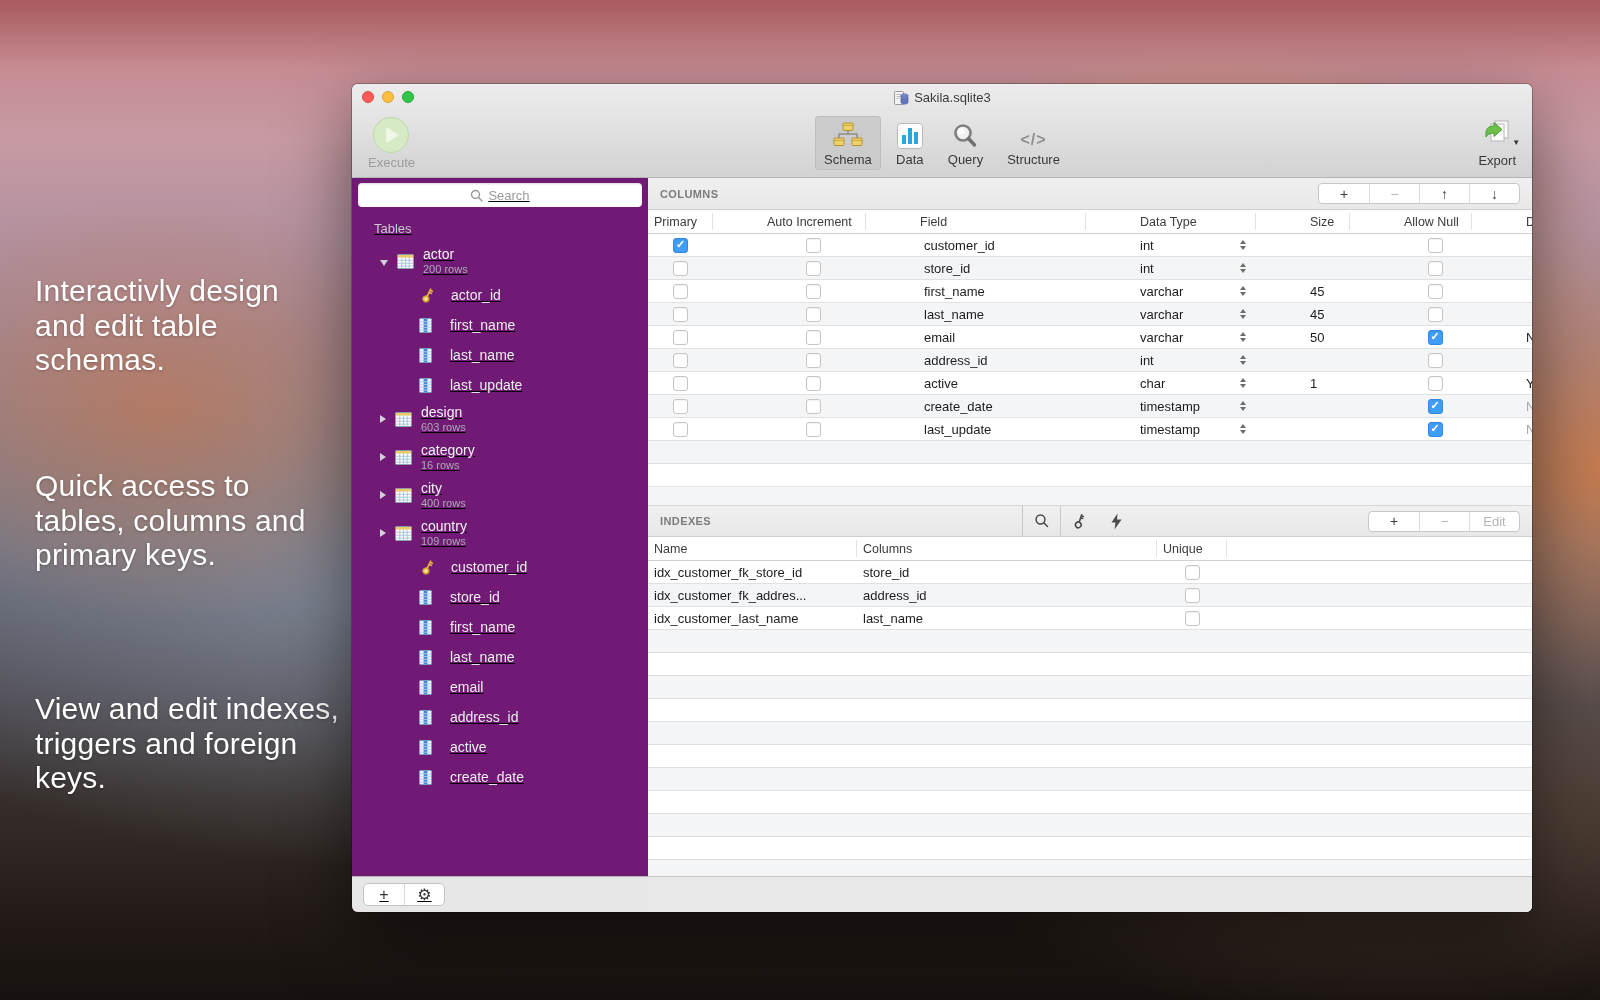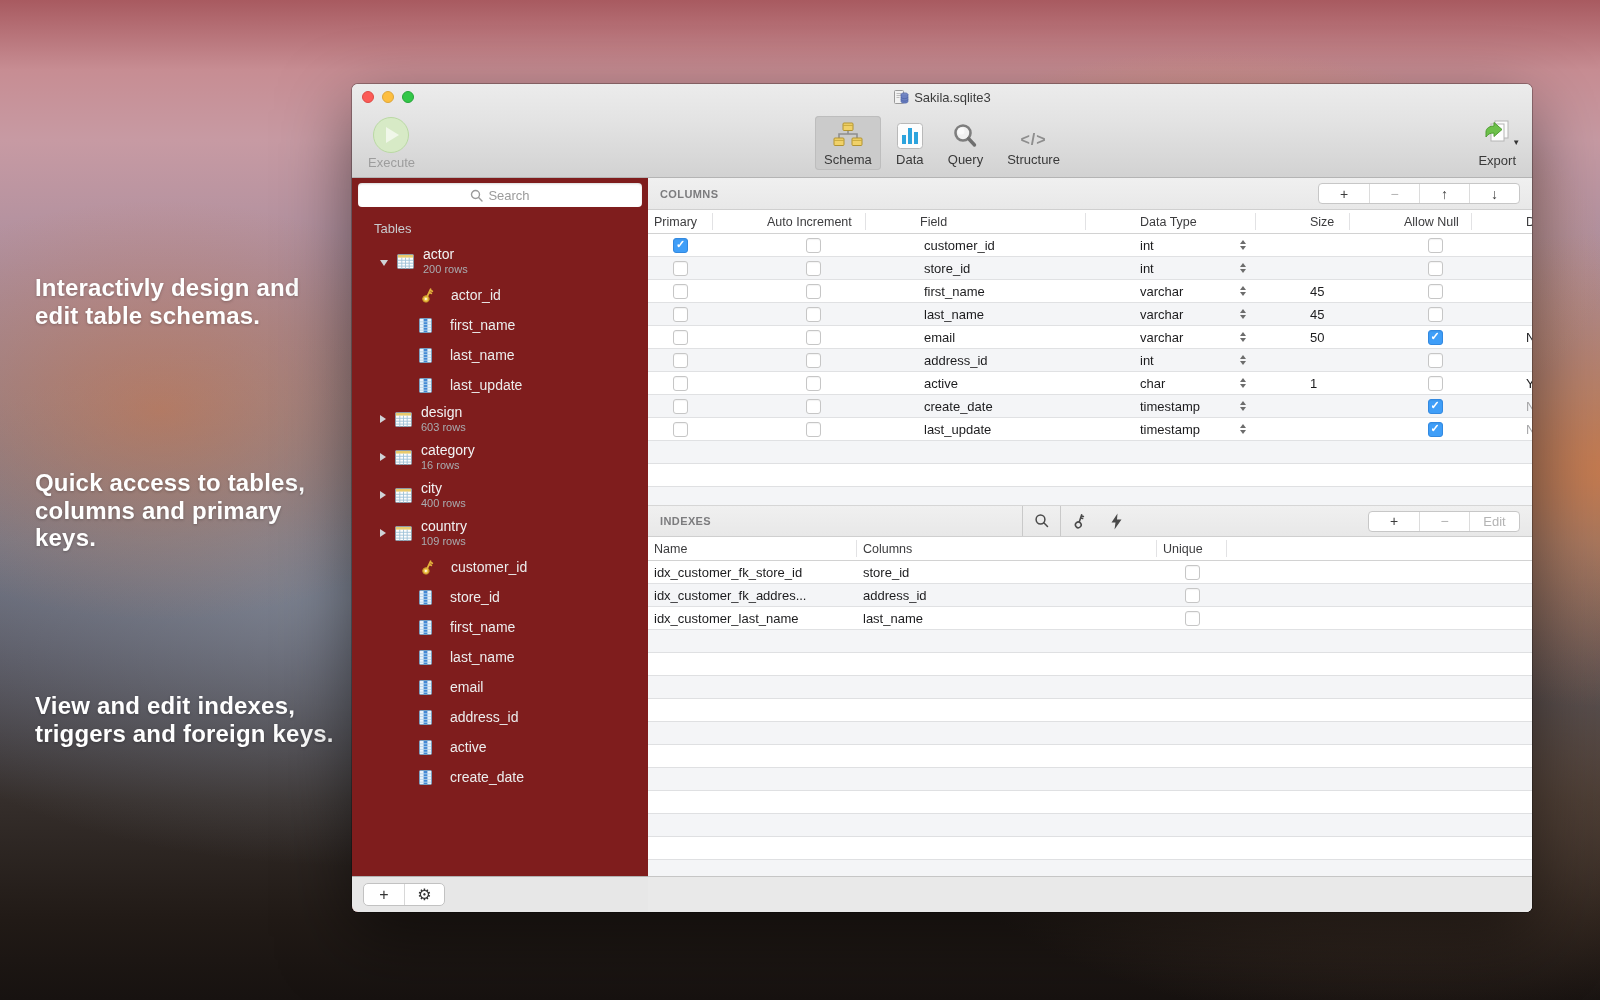--- a/index.html
+++ b/index.html
@@ -11,21 +11,21 @@
     position:relative; width:1600px; height:1000px;
     background:
       radial-gradient(560px 300px at 76% 26%, rgba(238,156,92,.85), rgba(238,156,92,0) 70%),
       radial-gradient(520px 330px at 101% 47%, rgba(216,122,62,.8), rgba(216,122,62,0) 72%),
       radial-gradient(480px 300px at 10% 41%, rgba(206,112,60,.55), rgba(206,112,60,0) 70%),
       radial-gradient(760px 380px at 22% 60%, rgba(152,162,178,.5), rgba(152,162,178,0) 70%),
       radial-gradient(700px 340px at 88% 78%, rgba(122,92,72,.55), rgba(122,92,72,0) 72%),
       linear-gradient(180deg,#a85a60 0%,#c78d93 7%,#c79aa3 14%,#ad8f9e 26%,#928594 40%,#6f7383 54%,#53525c 66%,#352e2b 80%,#211a16 92%,#171210 100%);
   }
   .hero {
-    position:absolute; color:#fff; font-weight:bold; font-size:24px; line-height:1.15;
+    position:absolute; color:#fff; font-weight:normal; font-size:30px; line-height:1.15;
     text-shadow:0 1px 3px rgba(0,0,0,.25); letter-spacing:.2px;
   }
   .hero-1 { left:35px; top:274px; width:300px; }
   .hero-2 { left:35px; top:469px; width:300px; }
   .hero-3 { left:35px; top:692px; width:330px; }
 
   
   .window {
     position:absolute; left:352px; top:84px; width:1180px; height:828px;
     border-radius:6px; overflow:hidden; background:#fff;
@@ -34,21 +34,21 @@
   .chrome {
     height:94px; background:linear-gradient(180deg,#ececec 0%,#e3e3e3 40%,#d2d2d2 100%);
     border-bottom:1px solid #b4b4b4; position:relative;
   }
   .titlebar { height:26px; position:relative; }
   .lights { position:absolute; left:10px; top:7px; display:flex; gap:8px; }
   .light { width:12px; height:12px; border-radius:50%; display:inline-block; }
   .light.red    { background:#fc5b57; border:1px solid #dd4a45; }
   .light.yellow { background:#fdbe3f; border:1px solid #dda63a; }
   .light.green  { background:#33c748; border:1px solid #27a53a; }
-  .title-wrap { position:absolute; left:0; right:0; top:0; height:26px; display:flex; align-items:center; justify-content:center; gap:5px; }
+  .title-wrap { position:absolute; left:0; right:0; top:6px; height:26px; display:flex; justify-content:center; gap:5px; }
   .title { font-size:13px; color:#3c3c3c; }
 
   .toolbar { height:68px; display:flex; align-items:center; position:relative; padding:0 16px; }
   .tool { display:flex; flex-direction:column; align-items:center; gap:2px; }
   .tool-label { font-size:13px; color:#393939; }
   .tool-label.dim { color:#9d9d9d; }
   .execute { position:absolute; left:16px; top:7px; }
   .exec-circle { width:36px; height:36px; border-radius:50%; background:#d7eac6; border:1px solid #bad9a4;
                  display:flex; align-items:center; justify-content:center; }
   .exec-play { width:0; height:0; border-left:13px solid #f0f7e9; border-top:8px solid transparent; border-bottom:8px solid transparent; margin-left:3px; }
@@ -59,21 +59,21 @@
   .structure-glyph { font-size:16px; font-weight:bold; color:#8e8e8e; line-height:20px; letter-spacing:1px; }
   .structure-dash { width:16px; height:2px; background:#a9a9a9; margin:3px auto 0; border-radius:1px; }
   .export { position:absolute; right:16px; top:7px; }
   .export-icon-wrap { position:relative; height:34px; display:flex; align-items:center; }
   .export-caret { position:absolute; right:-8px; bottom:4px; font-size:8px; color:#333; }
 
   
   .content { display:flex; height:734px; }
 
   
-  .sidebar { width:314px; background:#7f1d1d; display:flex; flex-direction:column; }
+  .sidebar { width:314px; background:#701a75; display:flex; flex-direction:column;text-decoration:underline; }
   .search-row { padding:5px 6px 4px; }
   .search-field { height:24px; background:#fff; border-radius:4px; display:flex; align-items:center; justify-content:center; gap:5px; box-shadow:inset 0 1px 2px rgba(0,0,0,.15); }
   .search-field span { color:#9b9b9b; font-size:13px; }
   .tree { flex:1; overflow:hidden; padding-top:6px; }
   .tree-header { color:#c8cbce; font-size:13px; padding:4px 0 6px 22px; }
   .tree-item { display:flex; align-items:center; width:100%; }
   .tree-item.table { padding:3px 0 3px 28px; min-height:38px; position:relative; }
   .tree-item.table.selected { background:rgba(0,0,0,.25); box-shadow:inset 0 1px 0 rgba(0,0,0,.3); }
   .tree-item.col { padding:4px 0 4px 67px; min-height:30px; gap:9px; }
   .disclosure { width:0; height:0; border-top:4.5px solid transparent; border-bottom:4.5px solid transparent; border-left:6.5px solid #cfd3d7; margin-right:9px; flex:0 0 auto; }

